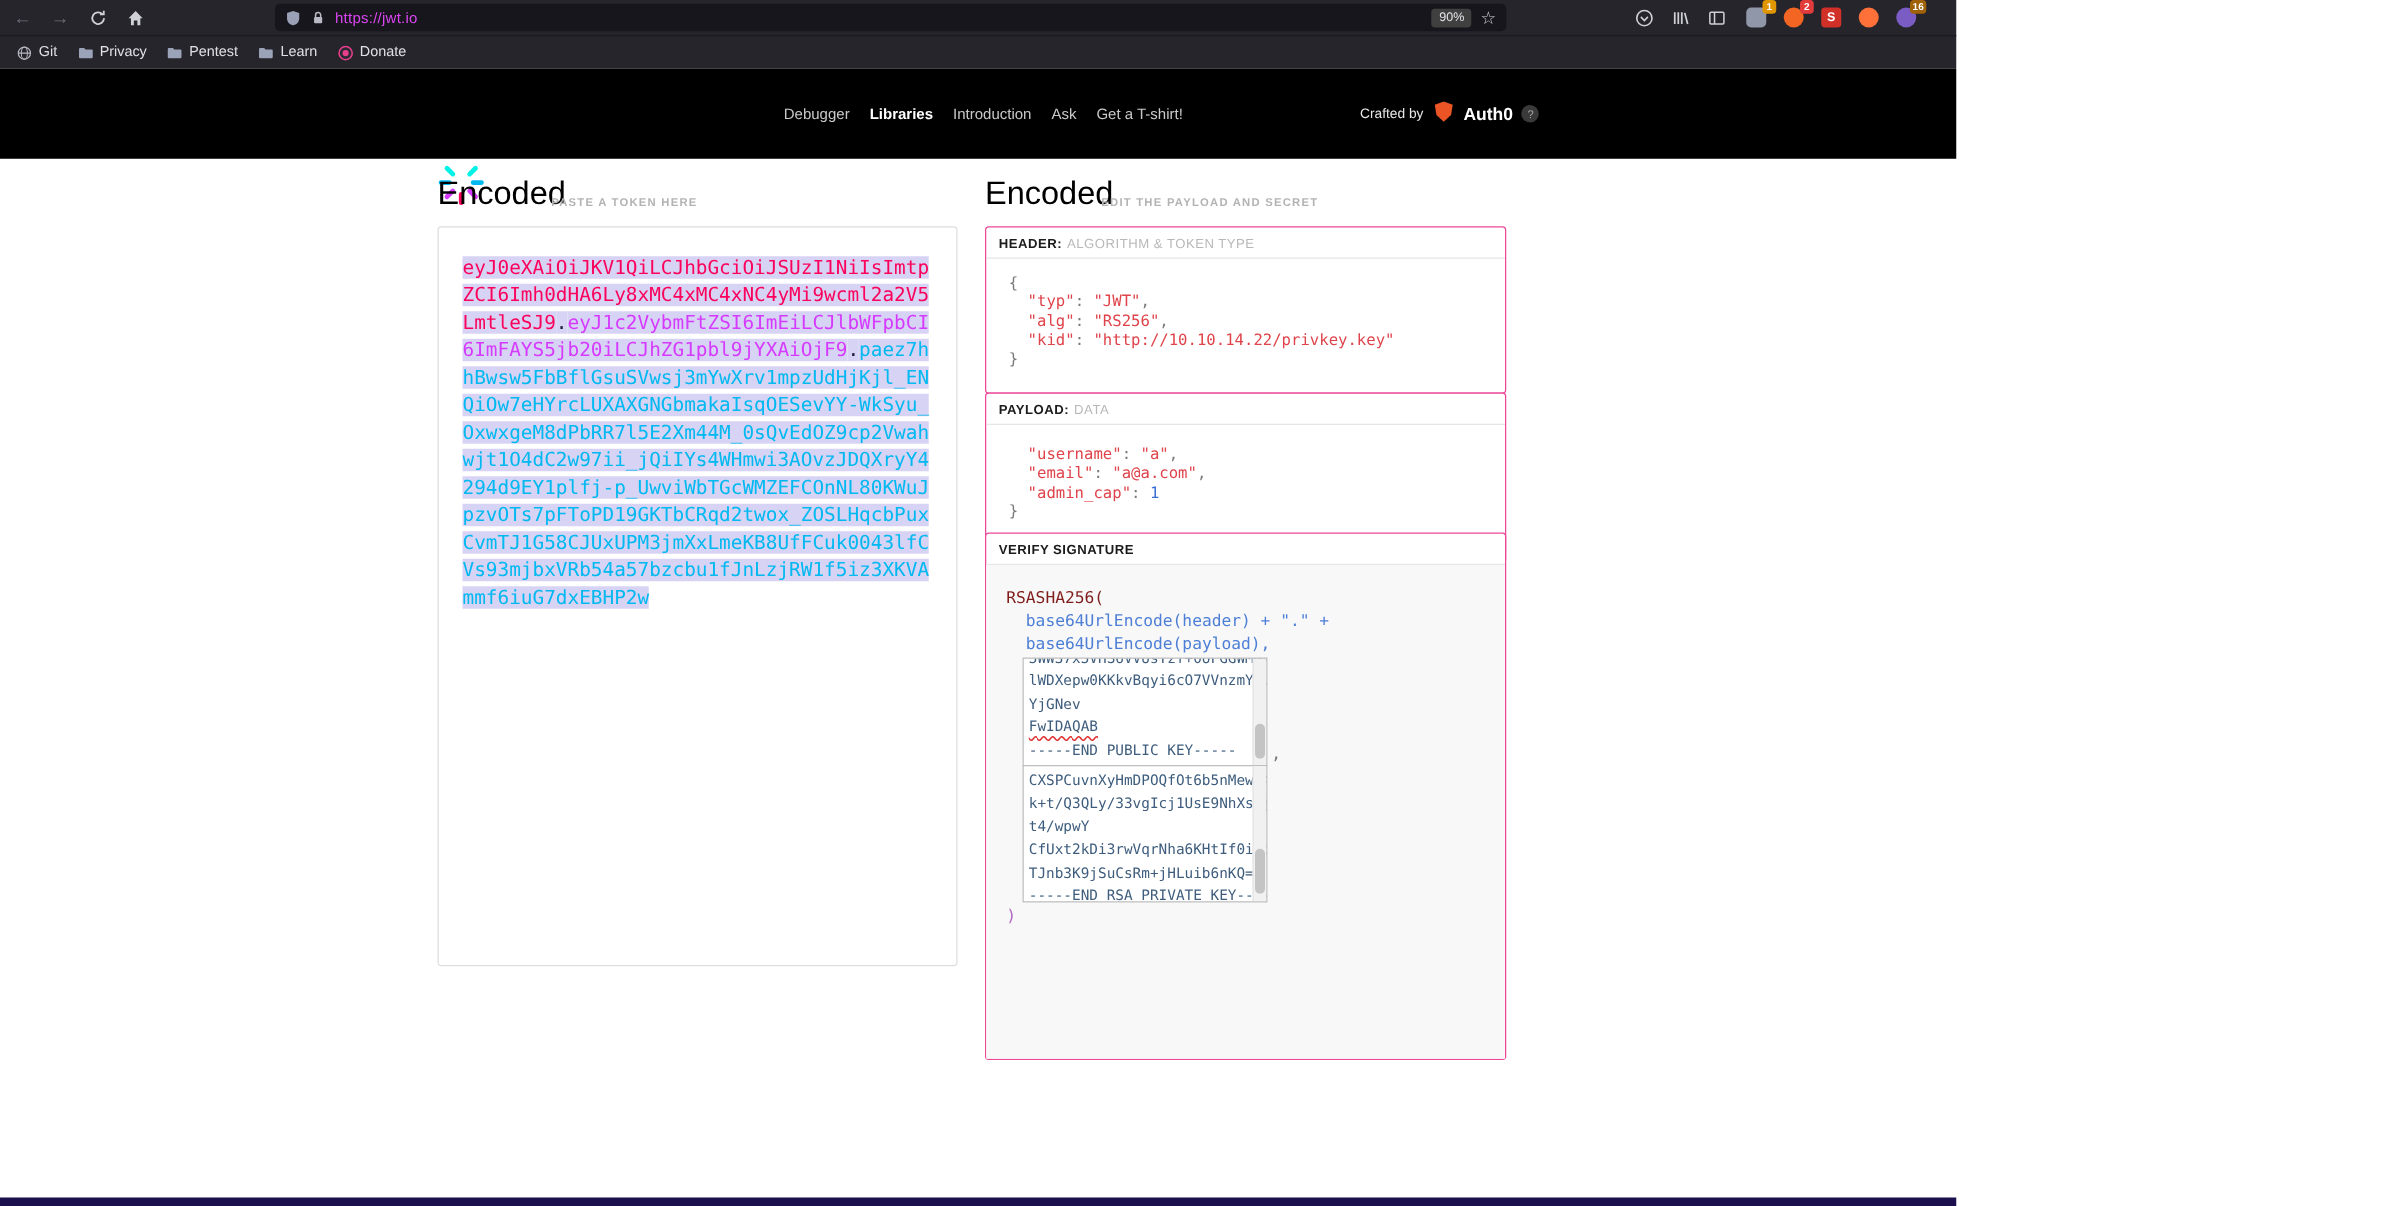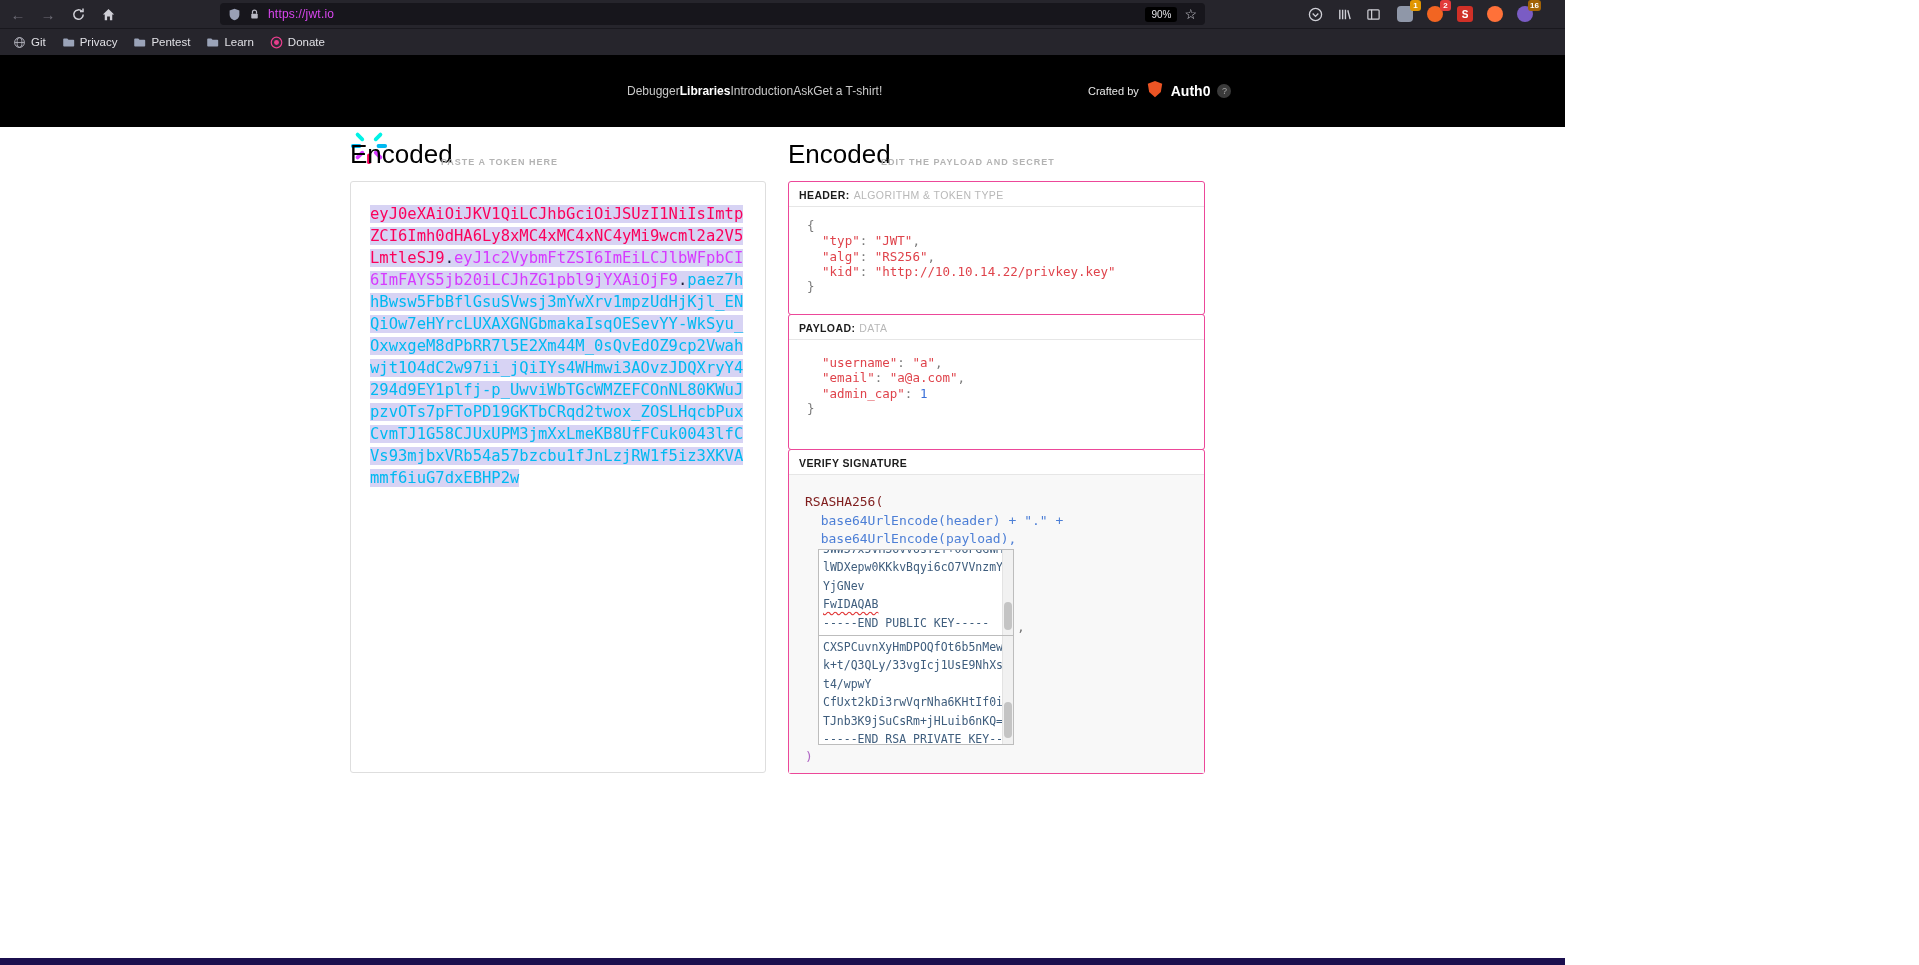--- a/index.html
+++ b/index.html
@@ -5,21 +5,21 @@
   * { margin:0; padding:0; box-sizing:border-box; }
   html,body { width:1919px; height:965px; background:#ffffff; font-family:"Liberation Sans", sans-serif; overflow:hidden; }
   .window { position:absolute; left:0; top:0; width:1565px; height:965px; background:#fff; }
 
   
   .toolbar { position:absolute; left:0; top:0; width:1565px; height:28px; background:#26252c; }
   .tb-btn { position:absolute; top:2px; width:24px; height:24px; display:flex; align-items:center; justify-content:center; border-radius:3px; color:#cfcfd6; font-size:15px; }
   .tb-btn.dim { color:#6f6e78; }
   .urlbar { position:absolute; left:220px; top:3px; width:985px; height:22px; background:#17161c; border-radius:4px; display:flex; align-items:center; gap:7px; padding:0 8px; }
   .url-text { font-size:12px; color:#d946ef; letter-spacing:0.2px; }
-  .zoom-pill { margin-left:auto; background:#000000; color:#e4e4e9; font-size:10px; border-radius:3px; padding:2px 6px; }
+  .zoom-pill { margin-left:auto; background:#404040; color:#e4e4e9; font-size:10px; border-radius:3px; padding:2px 6px; }
   .star-btn { color:#cfcfd6; font-size:14px; }
   .ext-strip { position:absolute; left:0; top:0; width:1565px; height:28px; pointer-events:none; }
   .ext-icon { position:absolute; top:3px; width:22px; height:22px; pointer-events:auto; }
   .ext-shape { position:absolute; left:3px; top:3px; width:16px; height:16px; border-radius:50%; display:flex; align-items:center; justify-content:center; color:#fff; font-size:10px; font-weight:bold; }
   .shape-0 { background:#8f97a8; border-radius:4px; }
   .shape-1 { background:#f26522; }
   .shape-2 { background:#d03027; border-radius:3px; }
   .shape-3 { background:#ff7139; }
   .shape-4 { background:#7a5cc4; }
   .ext-badge { position:absolute; top:-3px; right:-5px; min-width:11px; height:11px; line-height:11px; font-size:8px; font-weight:bold; color:#fff; border-radius:3px; padding:0 2px; text-align:center; }
@@ -27,21 +27,21 @@
   .badge-1 { background:#e23b3b; }
   .badge-4 { background:#a16207; }
 
   .bookmarks-bar { position:absolute; left:0; top:28px; width:1565px; height:27px; background:#26252c; border-top:1px solid #19181e; display:flex; align-items:center; padding-left:6px; gap:2px; }
   .bm { display:flex; align-items:center; gap:5px; padding:3px 7px; border-radius:3px; color:#e0e0e5; font-size:11.5px; }
 
   
   .site-header { position:absolute; left:0; top:55px; width:1565px; height:72px; background:#000; }
   .logo-icon { position:absolute; left:350px; top:72px; width:38px; height:38px; }
   .logo-text { position:absolute; left:404px; top:75px; font-size:29px; font-weight:bold; color:#fff; letter-spacing:4px; }
-  .site-nav { position:absolute; left:627px; top:0; height:72px; display:flex; align-items:center; gap:0; }
+  .site-nav { position:absolute; left:627px; top:0; height:72px; display:flex; align-items:center; gap:16px; }
   .nav-link { font-size:12px; color:#c9c9c9; cursor:pointer; white-space:nowrap; }
   .nav-link.active { color:#ffffff; font-weight:bold; }
   .crafted { position:absolute; left:1088px; top:0; height:72px; display:flex; align-items:center; gap:7px; }
   .crafted-label { font-size:11px; color:#e8e8e8; }
   .auth0-name { font-size:14px; font-weight:bold; color:#fff; }
   .help-badge { width:14px; height:14px; border-radius:50%; background:#3a3a3a; color:#a8a8a8; font-size:9px; display:flex; align-items:center; justify-content:center; }
 
   .section-title { position:absolute; font-size:26px; color:#000; }
   .section-sub { position:absolute; font-size:9px; font-weight:bold; color:#b3b3b3; letter-spacing:1px; }
 
@@ -255,21 +255,21 @@
       <span class="lbl">PAYLOAD:</span><span class="sub">DATA</span>
     </div>
     <div class="code-block" id="payload-code" style="padding-top:15px">
         <div class="code-line"><span class="c-pun">  </span><span class="c-str">"username"</span><span class="c-pun">: </span><span class="c-str">"a"</span><span class="c-pun">,</span></div>
         <div class="code-line"><span class="c-pun">  </span><span class="c-str">"email"</span><span class="c-pun">: </span><span class="c-str">"a@a.com"</span><span class="c-pun">,</span></div>
         <div class="code-line"><span class="c-pun">  </span><span class="c-str">"admin_cap"</span><span class="c-pun">: </span><span class="c-num">1</span></div>
         <div class="code-line"><span class="c-pun">}</span></div>
       </div>
   </div>
 
-  <div class="dec-box" id="dec-verify-box" style="top:449px; height:325px">
+  <div class="dec-box" id="dec-verify-box" style="top:426px; height:422px">
     <div class="dec-box-head">
       <span class="lbl">VERIFY SIGNATURE</span>
     </div>
     <div class="verify-content">
       <div class="sig-pre" id="sig-pre">
           <div class="code-line"><span class="c-fn">RSASHA256(</span></div>
           <div class="code-line"><span class="c-pun">  </span><span class="c-kw">base64UrlEncode(header) + "." +</span></div>
           <div class="code-line"><span class="c-pun">  </span><span class="c-kw">base64UrlEncode(payload),</span></div>
         </div>
       <div class="keybox" id="pubkey-box">

